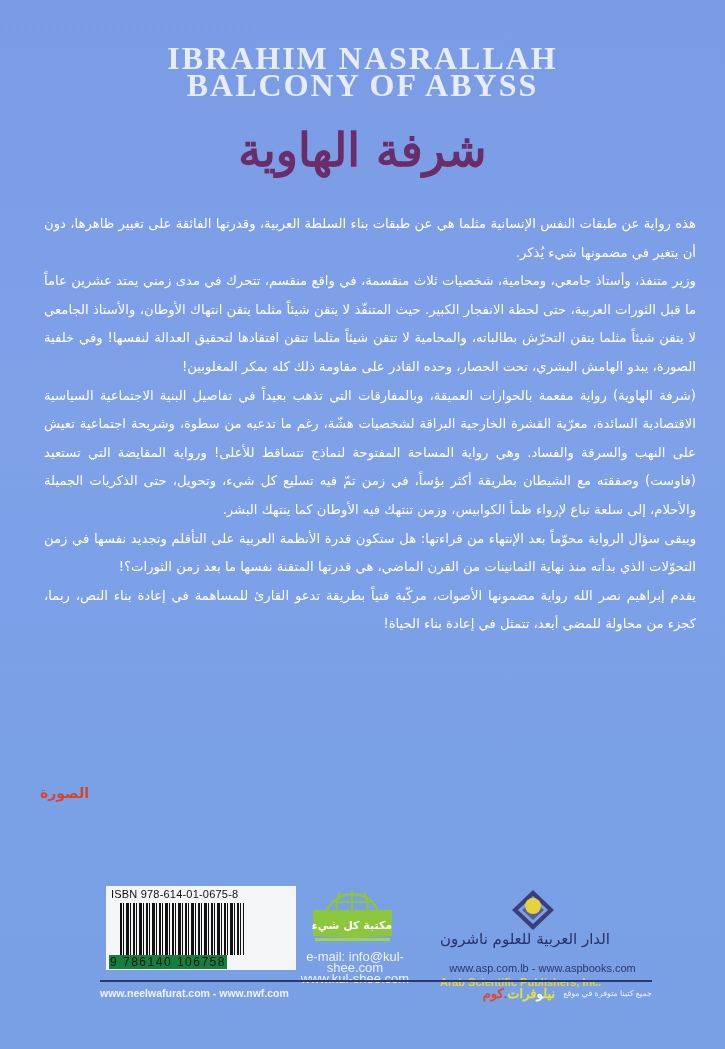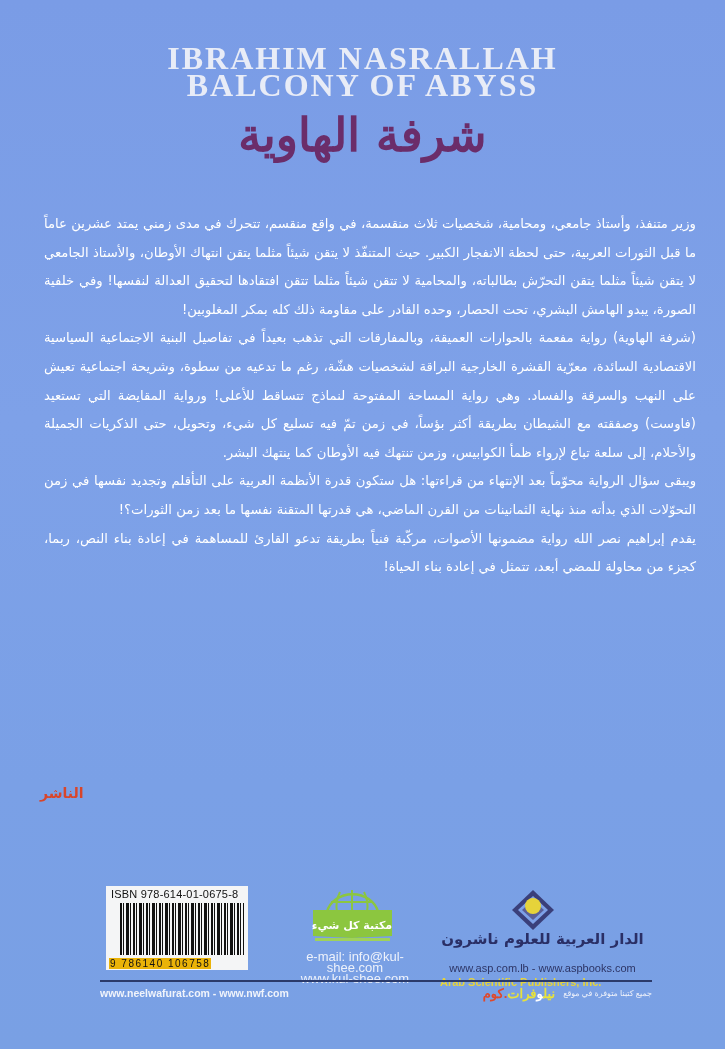--- a/index.html
+++ b/index.html
@@ -15,60 +15,61 @@
       font-family: "Liberation Serif", "DejaVu Serif", serif;
       font-weight: bold;
     }
     .author, .en-title {
       font-size: 32px; letter-spacing: 2px; line-height: 27px;
       margin: 0;
     }
     .ar-title {
       font-family: "DejaVu Serif", serif;
       font-size: 46px; color: #6b2d6a; font-weight: bold;
-      direction: rtl; margin-top: 6px; line-height: 60px;
+      direction: rtl; margin-top: 21px; line-height: 60px;
     }
     .body-text {
       position: absolute; top: 210px; left: 44px; width: 652px;
       direction: rtl; text-align: justify;
       color: #ffffff;
       font-family: "DejaVu Sans", sans-serif;
       font-size: 13.2px; line-height: 28.6px;
     }
     .body-text p { margin: 0; text-align-last: right; }
     .publisher-sign {
       position: absolute; top: 785px; left: 40px; width: 655px;
       direction: rtl; text-align: left;
       color: #d8452a; font-weight: bold; font-size: 14px;
     }
     .isbn {
       position: absolute; top: 886px; left: 106px;
       width: 142px; height: 84px; background: #f4f5f6;
       font-family: "Liberation Sans", sans-serif;
+      padding-left: 48px;
     }
     .isbn-label { font-size: 11px; color: #111; position: absolute; top: 2px; left: 5px; letter-spacing: 0.2px; }
     .barcode {
       position: absolute; top: 17px; left: 14px; width: 124px; height: 52px;
       background: repeating-linear-gradient(90deg,
         #111 0 2px, #f4f5f6 2px 3px, #111 3px 4px, #f4f5f6 4px 6px,
         #111 6px 9px, #f4f5f6 9px 10px, #111 10px 11px, #f4f5f6 11px 13px);
     }
-    .isbn-digits { font-size: 10px; color: #111; position: absolute; bottom: 1px; left: 3px; letter-spacing: 1.5px; background: #eab308; padding: 0 1px; }
+    .isbn-digits { font-size: 12px; color: #111; position: absolute; bottom: 1px; left: 3px; letter-spacing: 1.5px; background: #15803d; padding: 0 1px; }
     .kul-logo {
       position: absolute; top: 886px; left: 305px; width: 95px; height: 62px;
     }
     .kul-contact {
       position: absolute; top: 951px; left: 285px; width: 140px;
       text-align: center; color: #eef2fb; font-family: "Liberation Sans", sans-serif;
       font-size: 13px; line-height: 11px;
     }
     .asp-logo { position: absolute; top: 888px; left: 508px; width: 50px; height: 45px; }
     .asp-ar {
-      position: absolute; top: 931px; left: 440px; width: 205px; text-align: center;
-      direction: rtl; color: #2a2f66; font-weight: bold; font-size: 15px; line-height: 16px;
+      position: absolute; top: 931px; left: 440px; width: 205px; text-align: left;
+      direction: rtl; color: #2a2f66; font-weight: normal; font-size: 15px; line-height: 16px;
     }
     .asp-en {
       position: absolute; top: 976px; left: 440px; width: 205px; text-align: left;
       color: #e6d33a; font-family: "Liberation Sans", sans-serif; font-weight: bold; font-size: 11px;
     }
     .asp-web {
       position: absolute; top: 962px; left: 440px; width: 205px; text-align: center;
       color: #2d3566; font-family: "Liberation Sans", sans-serif; font-size: 11px;
     }
     .footer-rule {
@@ -90,27 +91,28 @@
 </head>
 <body>
 
 <div class="header">
   <p class="author">IBRAHIM NASRALLAH</p>
   <p class="en-title">BALCONY OF ABYSS</p>
   <div class="ar-title">شرفة الهاوية</div>
 </div>
 
 <div class="body-text">
+  <p>هذه رواية عن طبقات النفس الإنسانية مثلما هي عن طبقات بناء السلطة العربية، وقدرتها الفائقة على تغيير ظاهرها، دون أن يتغير في مضمونها شيء يُذكر.</p>
   <p>وزير متنفذ، وأستاذ جامعي، ومحامية، شخصيات ثلاث منقسمة، في واقع منقسم، تتحرك في مدى زمني يمتد عشرين عاماً ما قبل الثورات العربية، حتى لحظة الانفجار الكبير. حيث المتنفّذ لا يتقن شيئاً مثلما يتقن انتهاك الأوطان، والأستاذ الجامعي لا يتقن شيئاً مثلما يتقن التحرّش بطالباته، والمحامية لا تتقن شيئاً مثلما تتقن افتقادها لتحقيق العدالة لنفسها! وفي خلفية الصورة، يبدو الهامش البشري، تحت الحصار، وحده القادر على مقاومة ذلك كله بمكر المغلوبين!</p>
   <p>(شرفة الهاوية) رواية مفعمة بالحوارات العميقة، وبالمفارقات التي تذهب بعيداً في تفاصيل البنية الاجتماعية السياسية الاقتصادية السائدة، معرّية القشرة الخارجية البراقة لشخصيات هشّة، رغم ما تدعيه من سطوة، وشريحة اجتماعية تعيش على النهب والسرقة والفساد. وهي رواية المساحة المفتوحة لنماذج تتساقط للأعلى! ورواية المقايضة التي تستعيد (فاوست) وصفقته مع الشيطان بطريقة أكثر بؤساً، في زمن تمّ فيه تسليع كل شيء، وتحويل، حتى الذكريات الجميلة والأحلام، إلى سلعة تباع لإرواء ظمأ الكوابيس، وزمن تنتهك فيه الأوطان كما ينتهك البشر.</p>
   <p>ويبقى سؤال الرواية محوّماً بعد الإنتهاء من قراءتها: هل ستكون قدرة الأنظمة العربية على التأقلم وتجديد نفسها في زمن التحوّلات الذي بدأته منذ نهاية الثمانينات من القرن الماضي، هي قدرتها المتقنة نفسها ما بعد زمن الثورات؟!</p>
   <p>يقدم إبراهيم نصر الله رواية مضمونها الأصوات، مركّبة فنياً بطريقة تدعو القارئ للمساهمة في إعادة بناء النص، ربما، كجزء من محاولة للمضي أبعد، تتمثل في إعادة بناء الحياة!</p>
 </div>
 
-<div class="publisher-sign">الناشر</div>
+<div class="publisher-sign">الصورة</div>
 
 <div class="isbn">
   <span class="isbn-label">ISBN 978-614-01-0675-8</span>
   <div class="barcode"></div>
   <span class="isbn-digits">9 786140 106758</span>
 </div>
 
 <div class="kul-logo">
   <svg width="95" height="62" viewBox="0 0 95 62">
     <path d="M22 26 A26 22 0 0 1 73 26 Z" fill="none" stroke="#8cc63f" stroke-width="2.5"></path>

